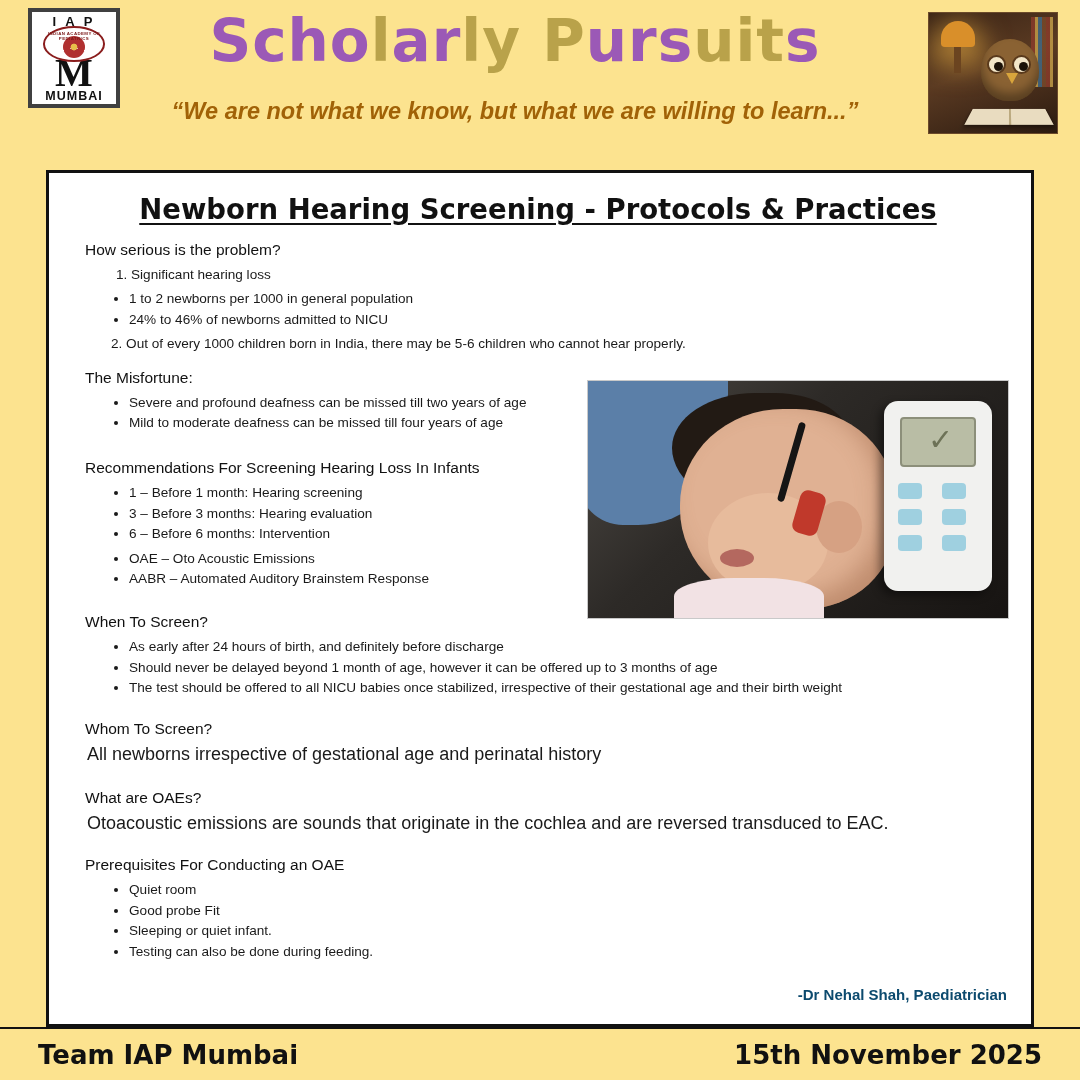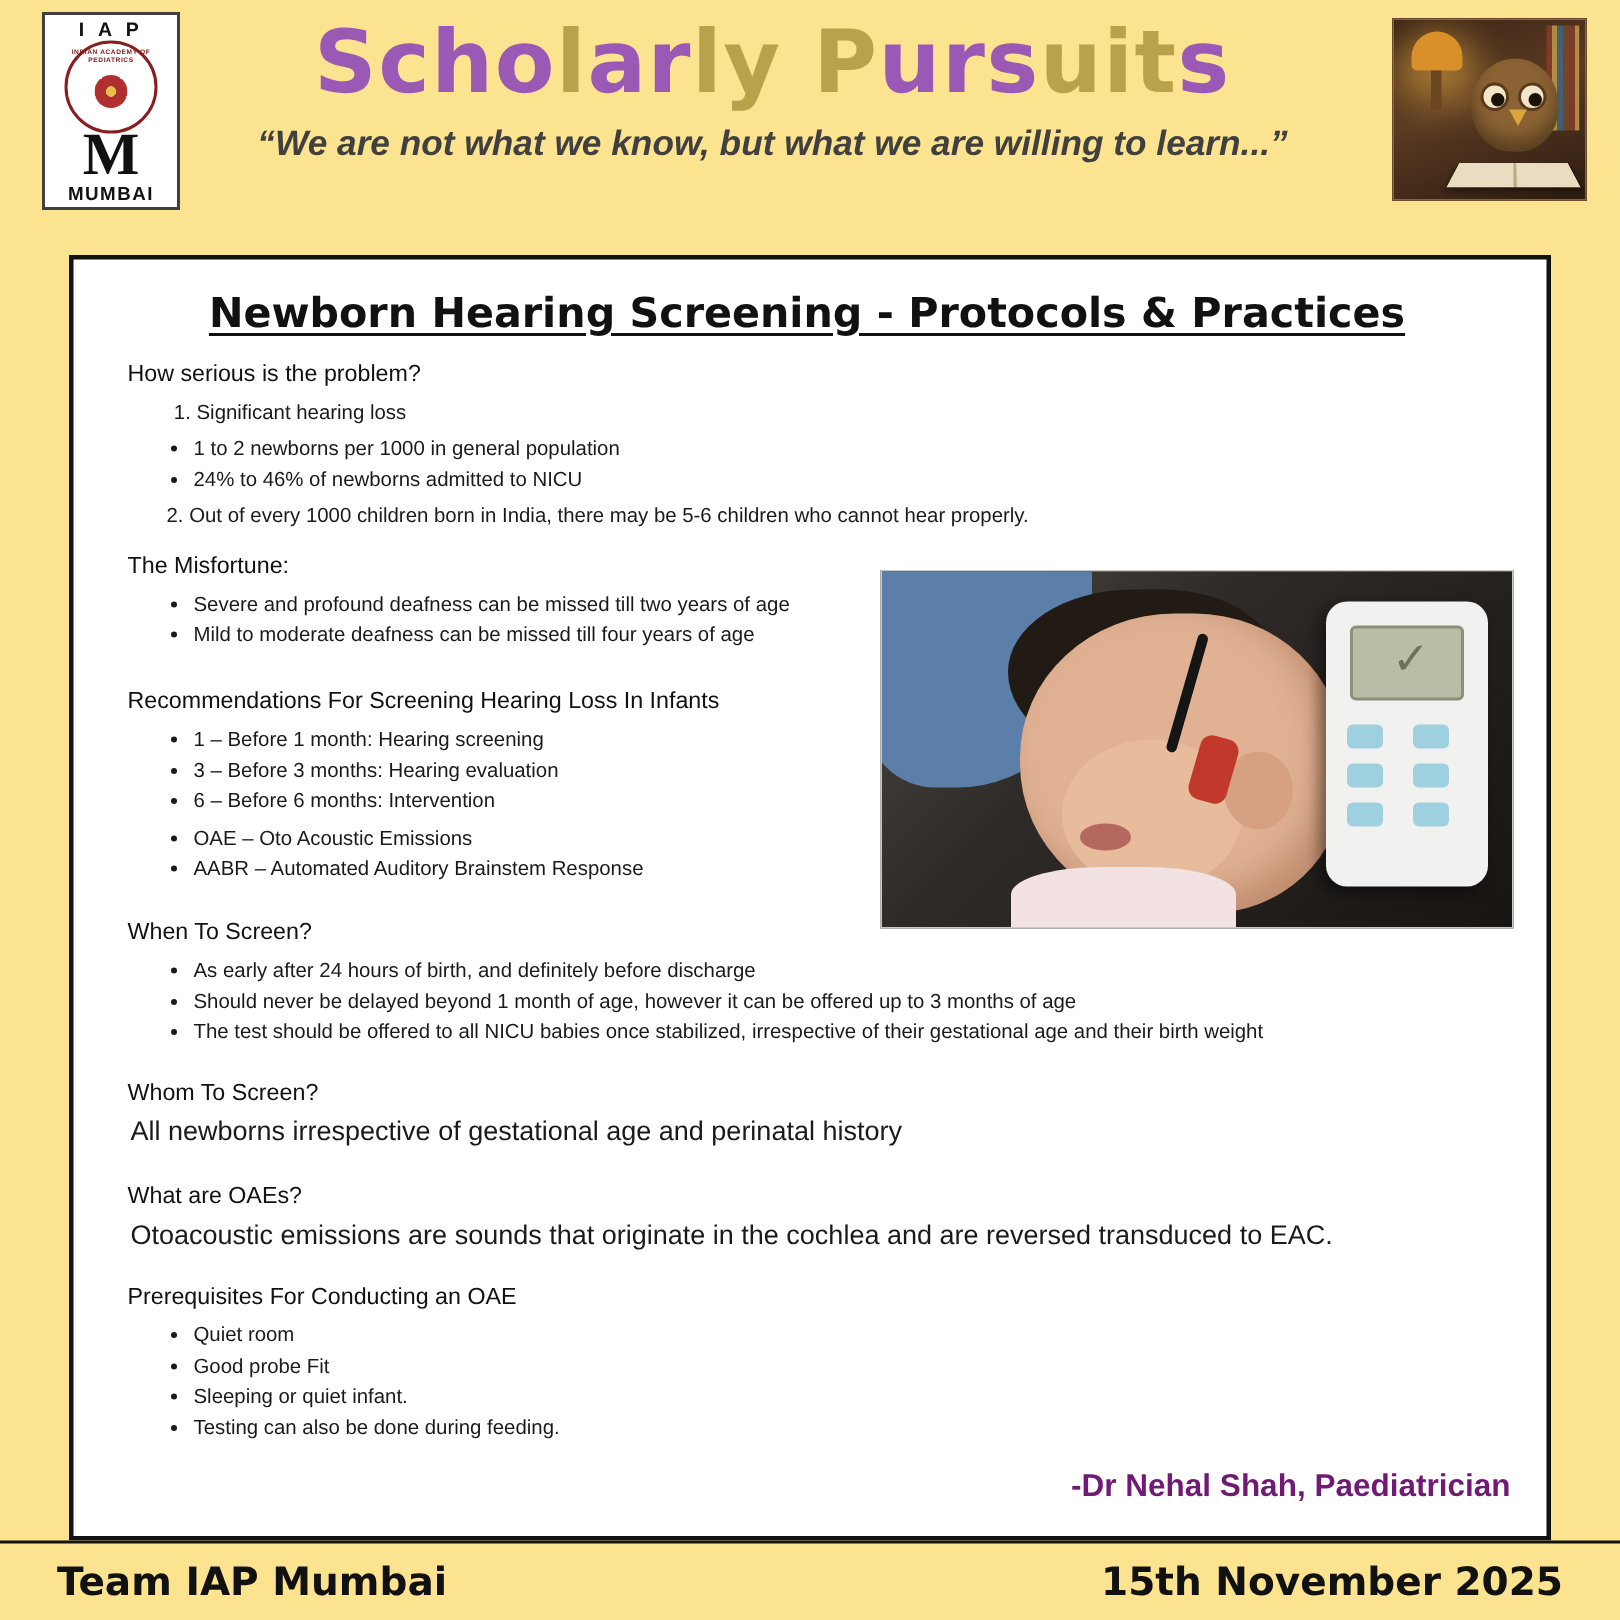--- a/index.html
+++ b/index.html
@@ -18,23 +18,23 @@
     height: 152px;
     position: relative;
     display: flex;
     align-items: center;
   }
   .logo-box {
     position: absolute;
     left: 28px;
     top: 8px;
     width: 92px;
-    height: 132px;
+    height: 100px;
     background: #ffffff;
-    border: 2px solid #404040;
+    border: 4px solid #404040;
     display: flex;
     flex-direction: column;
     align-items: center;
     justify-content: space-between;
     padding: 3px 0 2px 0;
   }
   .logo-top {
     font-size: 13px;
     font-weight: bold;
     letter-spacing: 3px;
@@ -105,22 +105,22 @@
     letter-spacing: 1px;
     line-height: 1.1;
     margin: 0;
   }
   .masthead .c1 { color: #9b59b6; }
   .masthead .c2 { color: #b9a24a; }
   .tagline {
     font-size: 23.5px;
     font-weight: bold;
     font-style: italic;
-    color: #404040;
-    margin-top: 8px;
+    color: #a16207;
+    margin-top: 24px;
     font-family: "Liberation Sans", sans-serif;
   }
 
   .owl-box {
     position: absolute;
     right: 22px;
     top: 12px;
     width: 130px;
     height: 122px;
     border: 1px solid #6b4a2a;
@@ -331,23 +331,23 @@
     width: 150px; height: 46px;
     background: #f2e2e4;
     border-radius: 40% 40% 0 0;
   }
 
   .signature {
     position: absolute;
     right: 24px;
     bottom: 18px;
     text-align: left;
-    font-size: 21px;
-    font-weight: bold;
-    color: #701a75;
+    font-size: 15px;
+    font-weight: bold;
+    color: #0c4a6e;
     line-height: 1.45;
   }
 
   
   .footer {
     position: absolute;
     left: 0; right: 0; bottom: 0;
     height: 53px;
     display: flex;
     align-items: center;

